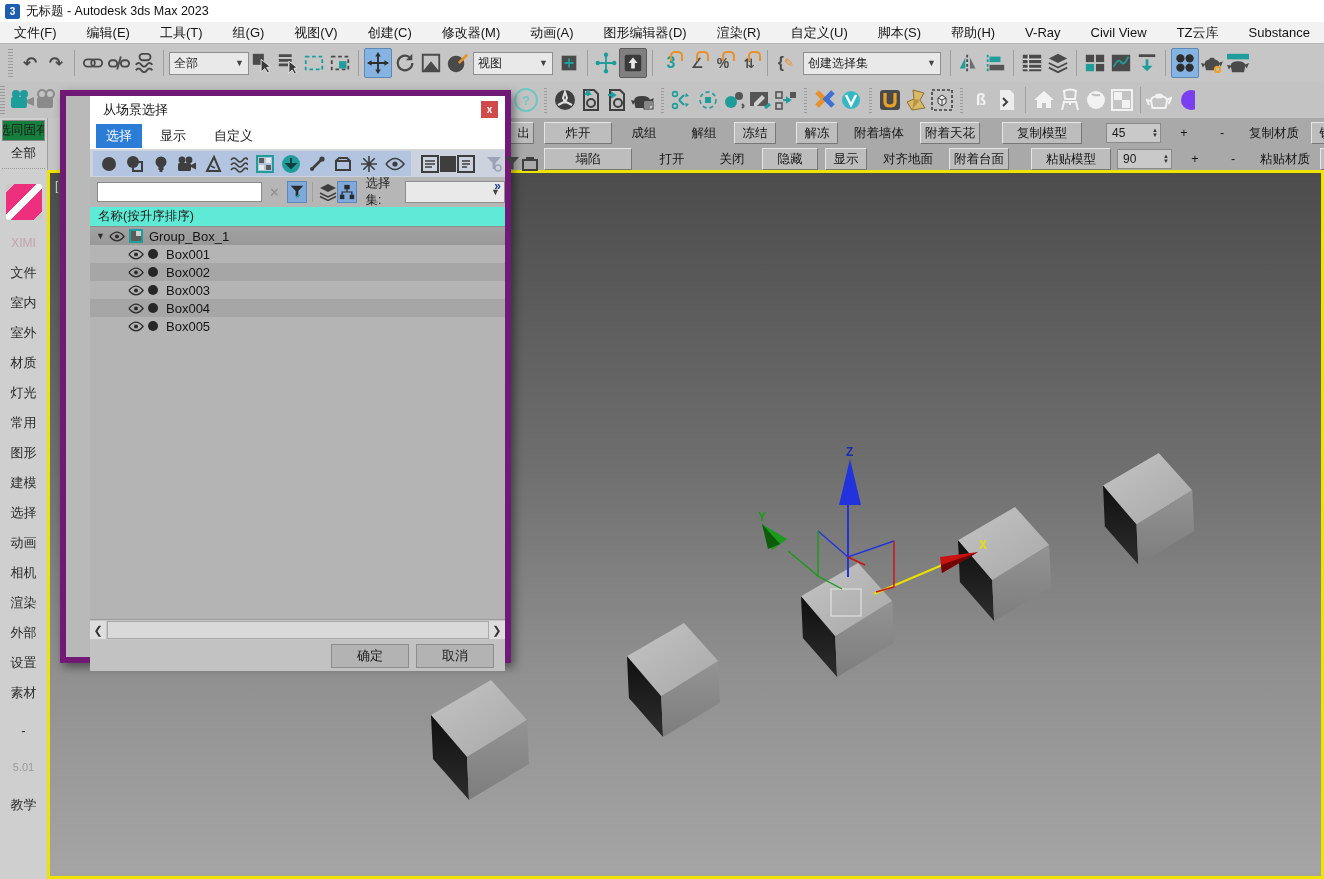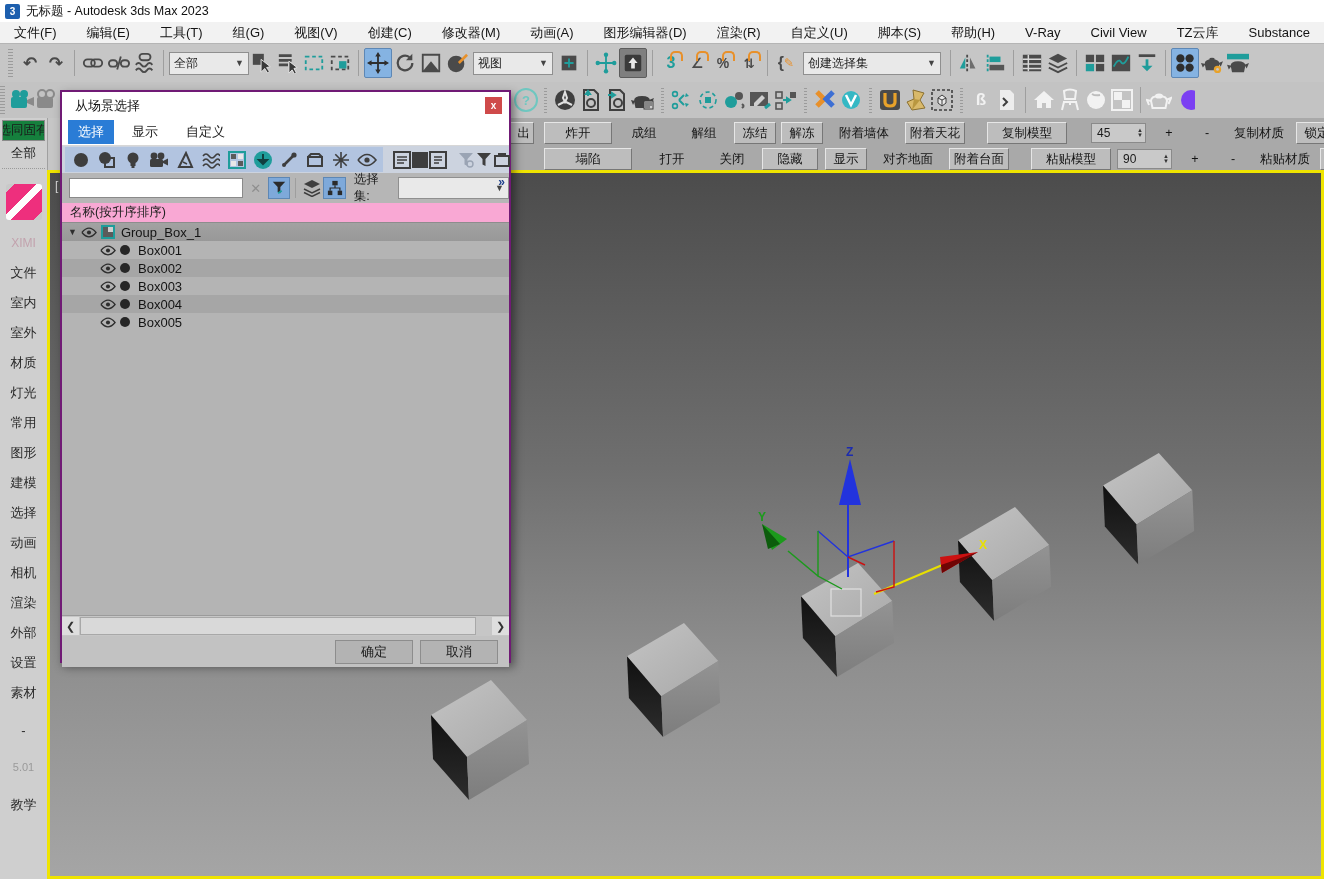--- a/index.html
+++ b/index.html
@@ -50,39 +50,39 @@
   .sbitem{height:30px;display:flex;align-items:center;justify-content:center;font-size:13px;color:#2b2b2b;white-space:nowrap;}
   .sbximi{color:#c2a2ad;font-size:12px;}
   .sbver{color:#9a9a9a;font-size:11px;}
   
   #viewport{position:absolute;left:47px;top:170px;width:1277px;height:709px;box-sizing:border-box;
             border:3px solid #efe400;background:linear-gradient(180deg,#4c4c4c 0%,#6f6f6f 42%,#8f8f8f 70%,#a5a5a5 100%);}
   #vplabel{position:absolute;left:5px;top:6px;color:#d8d8d8;font-size:12px;}
   #vpsvg{position:absolute;left:0;top:0;}
   
   #dialog{position:absolute;left:60px;top:90px;width:451px;height:573px;background:#b9b9b9;
-          border:2px solid #701a75;box-shadow:3px 4px 9px rgba(0,0,0,.45);box-sizing:border-box;}
+          border:6px solid #701a75;box-shadow:3px 4px 9px rgba(0,0,0,.45);box-sizing:border-box;padding-left:24px;}
   #dtitle{height:27px;background:#fff;display:flex;align-items:center;padding-left:13px;position:relative;font-size:13px;color:#111;}
   #dclose{position:absolute;right:7px;top:5px;width:17px;height:17px;background:#cf4a4a;color:#fff;font-size:10px;
           display:flex;align-items:center;justify-content:center;font-weight:bold;}
   #dmenu{height:26px;background:#fff;display:flex;align-items:center;padding-left:6px;border-bottom:1px solid #d7d7d7;}
   .dtab{padding:3px 10px;margin-right:8px;font-size:13px;}
   .dtabsel{background:#2a7cd6;color:#fff;}
   #dtools{height:27px;background:#ccd3df;display:flex;align-items:center;padding-left:3px;}
   #dtoolhl{display:flex;align-items:center;background:#b2c4e0;height:25px;padding:0 3px;}
   .dic{width:26px;height:24px;display:flex;align-items:center;justify-content:center;color:#3e3e3e;font-size:14px;}
   .selbox{border:2px solid #1f9d9b;width:18px;height:18px;box-sizing:border-box;display:flex;align-items:center;justify-content:center;}
   #dsearchrow{height:30px;background:#b6b6b6;display:flex;align-items:center;padding-left:7px;position:relative;}
   #dsearch{width:188px;height:20px;border:1px solid #8a8a8a;background:#fff;font-size:12px;padding:0 4px;box-sizing:border-box;}
   .srx{color:#8e8e8e;font-size:13px;margin:0 7px;}
   .srbtn{width:24px;height:22px;display:flex;align-items:center;justify-content:center;}
   .srblue{background:#7ea9da;border:1px solid #5d87b5;box-sizing:border-box;}
   #dselset{width:110px;height:20px;margin-left:6px;}
   #dmore{position:absolute;right:4px;top:2px;color:#1c3f8c;font-size:12px;font-weight:bold;}
-  #dhead{height:19px;background:#f9a8d4;border-bottom:1px solid #8d8d8d;display:flex;align-items:center;
+  #dhead{height:19px;background:#5eead4;border-bottom:1px solid #8d8d8d;display:flex;align-items:center;
          padding-left:8px;font-size:12.5px;color:#222;}
   #dlist{height:392px;background:#b4b4b4;overflow:hidden;position:relative;}
   .drow{height:18px;display:flex;align-items:center;font-size:13px;color:#141414;}
   .rowA{background:#b4b4b4;}
   .rowB{background:#a6a6a6;}
   .rowG{background:linear-gradient(180deg,#a2a2a2,#989898);}
   .tri{font-size:9px;color:#2e2e2e;margin:0 4px 0 6px;}
   .eye{margin-right:4px;display:flex;}
   .gsq{width:14px;height:14px;border:2px solid #1f9d9b;box-sizing:border-box;background:#8f8f8f;margin-right:6px;
        display:flex;flex-wrap:wrap;}
@@ -508,21 +508,21 @@
         </div>
     </div>
   </div>
 
   <div id="panel">
     <div class="prow" style="top:3px;">
       <div class="pb raised" style="width:84px;justify-content:flex-end;padding-right:3px;margin-right:10px;">出</div>
       <div class="pb raised" style="width:68px;margin-right:10px;">炸开</div>
       <div class="pb flat" style="width:44px;margin-right:16px;">成组</div>
       <div class="pb flat" style="width:44px;margin-right:8px;">解组</div>
-      <div class="pb raised" style="width:42px;margin-right:5px;">冻结</div>
+      <div class="pb raised" style="width:42px;margin-right:20px;">冻结</div>
       <div class="pb raised" style="width:42px;margin-right:8px;">解冻</div>
       <div class="pb flat" style="width:66px;margin-right:8px;">附着墙体</div>
       <div class="pb raised" style="width:60px;margin-right:22px;">附着天花</div>
       <div class="pb raised" style="width:80px;margin-right:24px;">复制模型</div>
       <div class="spinbox" style="margin-right:16px;">
           <span>45</span>
           <span class="spinarrows">▲<br>▼</span>
         </div>
       <div class="pb flat" style="width:14px;margin-right:24px;">+</div>
       <div class="pb flat" style="width:14px;margin-right:13px;">-</div>

